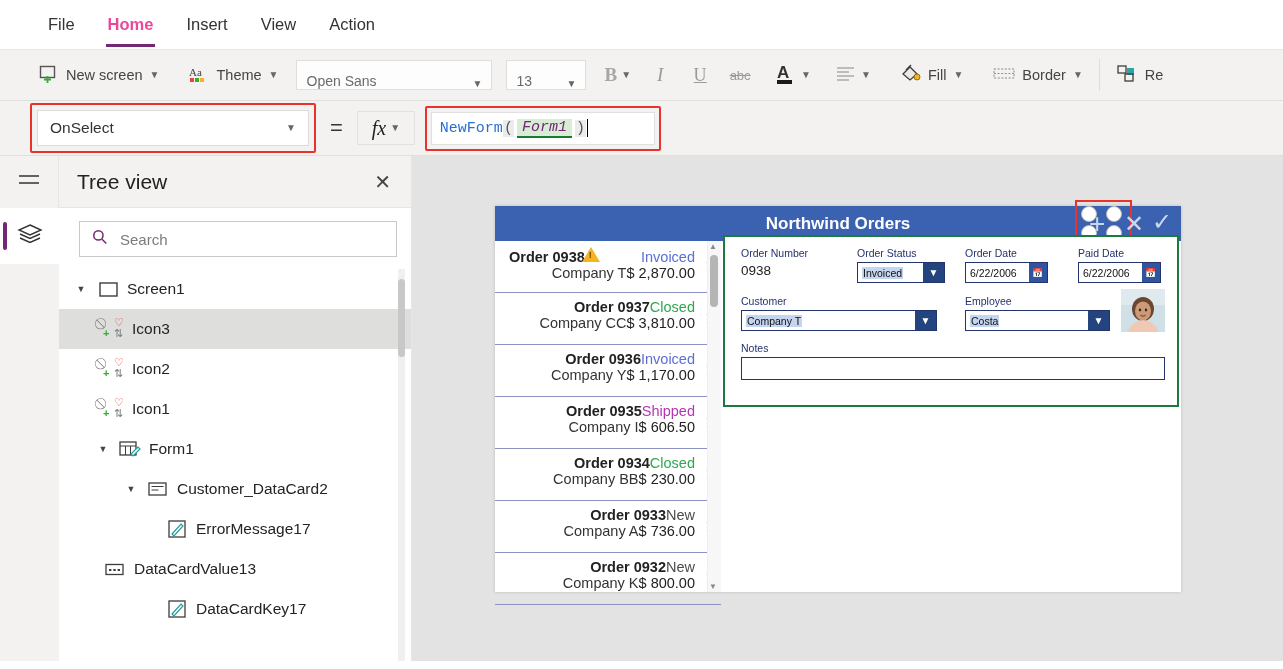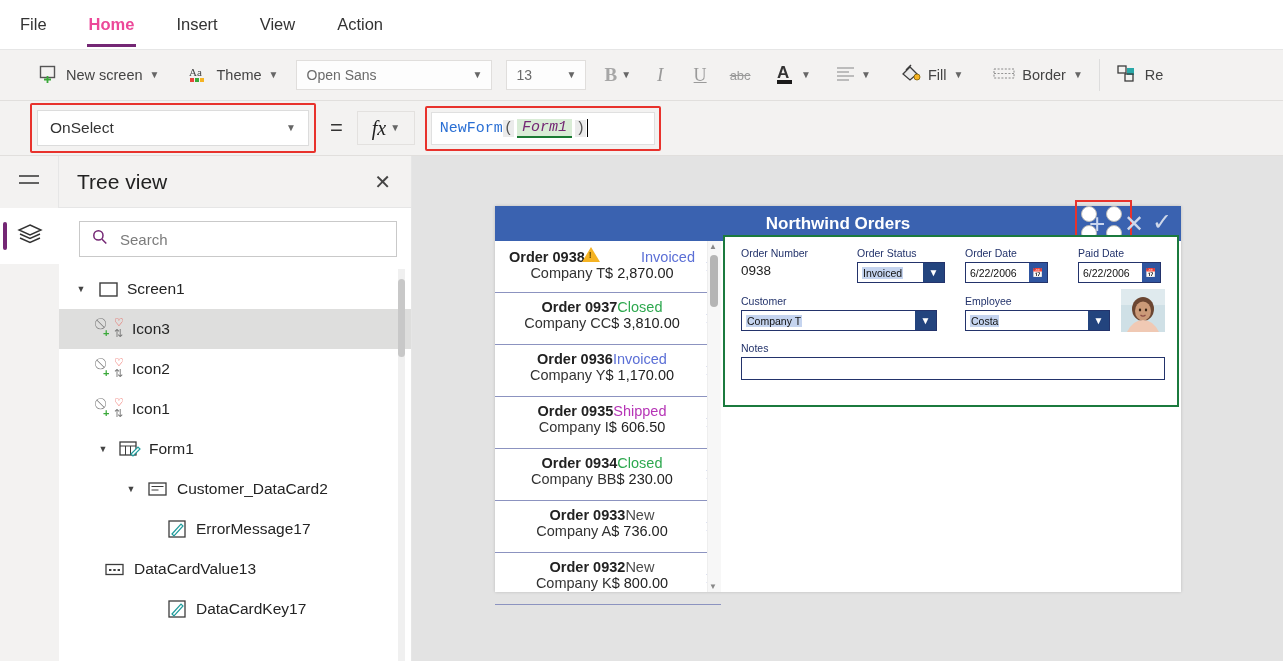--- a/index.html
+++ b/index.html
@@ -9,21 +9,21 @@
     font-family:"Liberation Sans", sans-serif;
     background:#ffffff;
     overflow:hidden;
     -webkit-font-smoothing:antialiased;
   }
 
   
   .menubar {
     height:50px; background:#fff;
     display:flex; align-items:center;
-    padding-left:18px; gap:38px;
+    padding-left:46px; gap:29px;
     border-bottom:1px solid #e6e6e6;
     position:relative;
   }
   .menu-item {
     font-size:16.5px; color:#333; cursor:pointer;
     padding:4px 2px; position:relative; white-space:nowrap;
   }
   .menu-item.active { font-weight:bold; color:#ec4899; }
   .menu-item.active::after {
     content:""; position:absolute; left:0; right:0; bottom:-9px;
@@ -40,21 +40,21 @@
   }
   .rb-btn {
     display:flex; align-items:center; gap:7px;
     padding:6px 9px; cursor:pointer; color:#444; font-size:14.5px;
     white-space:nowrap; height:38px;
   }
   .chev { font-size:10px; color:#666; line-height:1; }
   .rb-sep { width:1px; height:32px; background:#ddd; margin:0 7px; }
   .combo {
     height:30px; background:#fdfdfd; border:1px solid #e0dedc;
-    display:flex; align-items:center; justify-content:space-between;
+    display:flex; align-items:flex-end; justify-content:space-between;
     padding:0 8px 0 10px; font-size:14px; color:#6b6b6b; cursor:pointer;
   }
   .combo.font { width:196px; margin-left:8px; }
   .combo.size { width:80px; margin-left:14px; }
   .icon-btn {
     width:40px; height:34px; display:flex; align-items:center;
     justify-content:center; color:#9a9a9a; cursor:pointer;
   }
 
   
@@ -175,21 +175,21 @@
     font-size:17px; font-weight:bold; position:relative;
   }
   .app-body { display:flex; height:351px; }
 
   
   .gallery { width:226px; position:relative; background:#fff; }
   .g-item {
     height:52px; padding:6px 26px 0 14px; position:relative;
     border-bottom:1px solid #8c93c0; cursor:pointer;
   }
-  .g-row { display:flex; justify-content:center; align-items:baseline; }
+  .g-row { display:flex; justify-content:flex-end; align-items:baseline; }
   .g-order { font-size:14.5px; font-weight:bold; color:#222; position:relative; }
   .g-status { font-size:14.5px; }
   .g-comp { font-size:14.5px; color:#333; }
   .g-amt { font-size:14.5px; color:#222; }
   .g-chev {
     position:absolute; right:8px; top:14px; font-size:22px;
     color:#3a4ea8; font-weight:300; line-height:1;
   }
   .warn {
     display:inline-block; width:0; height:0; vertical-align:-4px;

